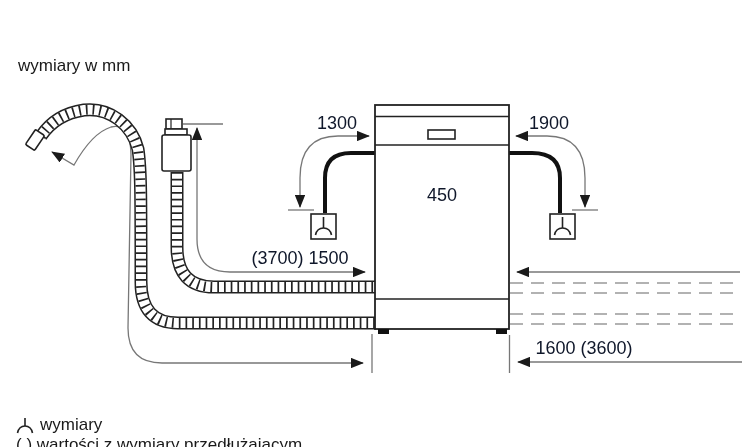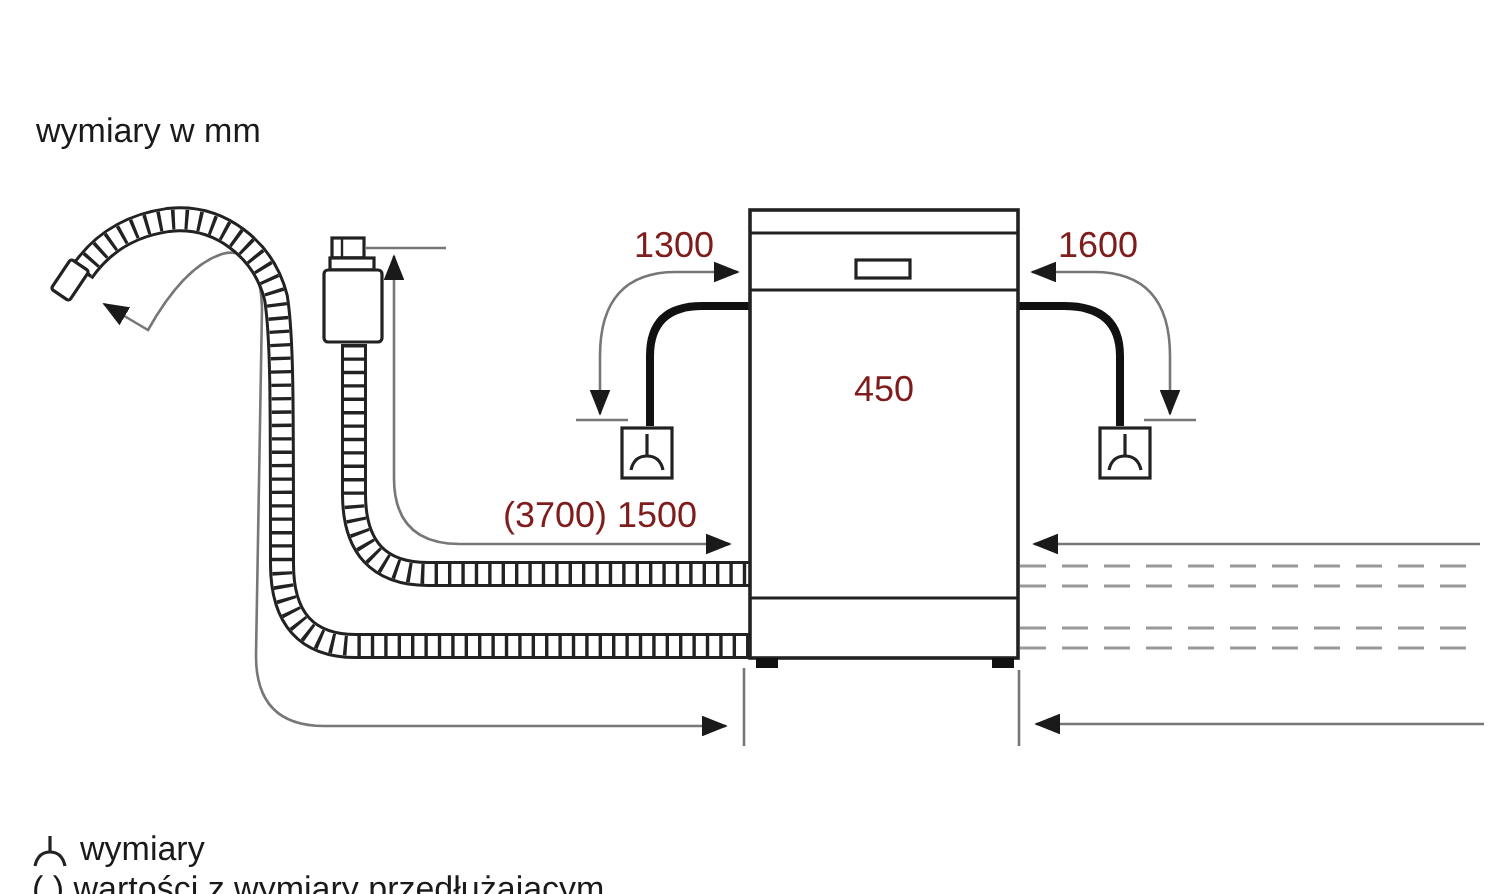--- a/index.html
+++ b/index.html
@@ -2,21 +2,21 @@
 <html><head>
 <meta charset="utf-8">
 <style>
   html,body{margin:0;padding:0;background:#fff;}
   #stage{
     position:relative;width:750px;height:447px;background:#fff;overflow:hidden;
     font-family:"Liberation Sans",sans-serif;color:#1a1a1a;margin-top:32px;
   }
   #diagram-svg{position:absolute;left:0;top:0;}
   .lbl{
-    position:absolute;white-space:nowrap;font-size:18px;color:#7f1d1d;
+    position:absolute;white-space:nowrap;font-size:18px;color:#0f172a;
     transform:translate(-50%,-50%);
   }
   #title-note{position:absolute;left:18px;top:24px;font-size:17px;}
   .legend-line{position:absolute;font-size:17px;white-space:nowrap;}
   #legend-socket{left:40px;top:383px;}
   #legend-brackets{left:16px;top:403px;}
 </style>
 </head>
 <body>
 
@@ -105,19 +105,20 @@
 
     <g fill="none" stroke="#222" stroke-width="1.6">
       <path d="M25,386 L25,394"></path>
       <path d="M17.5,401 Q19,394 25,394 Q31,394 32.5,401"></path>
     </g>
   </svg>
 
   <div id="title-note">wymiary w mm</div>
 
   <div class="lbl" style="left:337px;top:91px">1300</div>
-  <div class="lbl" style="left:549px;top:91px">1600</div>
+  <div class="lbl" style="left:549px;top:91px">1900</div>
   <div class="lbl" style="left:442px;top:163px">450</div>
   <div class="lbl" style="left:300px;top:226px">(3700) 1500</div>
+  <div class="lbl" style="left:584px;top:316px">1600 (3600)</div>
 
   <div class="legend-line" id="legend-socket">wymiary</div>
   <div class="legend-line" id="legend-brackets">( ) wartości z wymiary przedłużającym</div>
 </div>
 
 </body></html>

